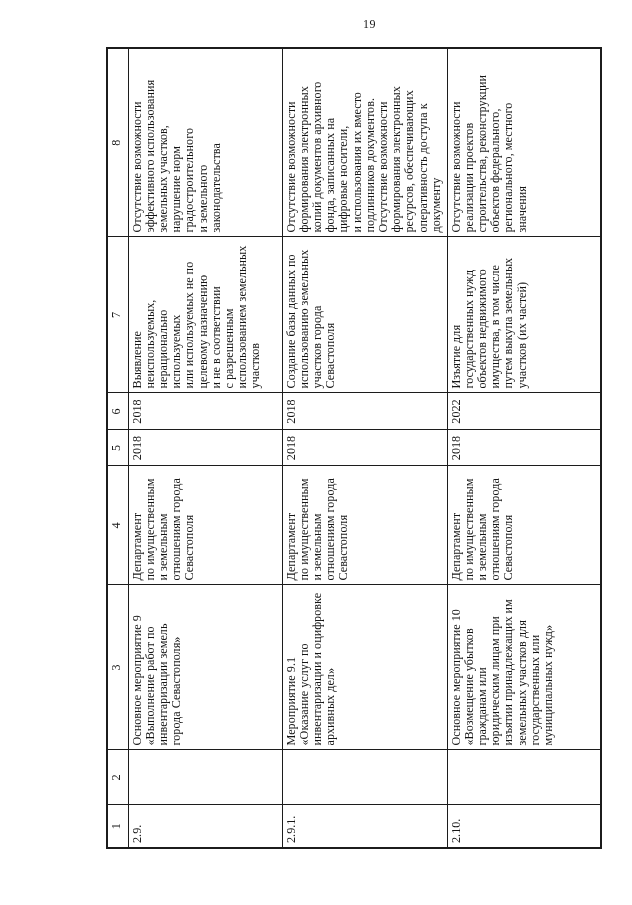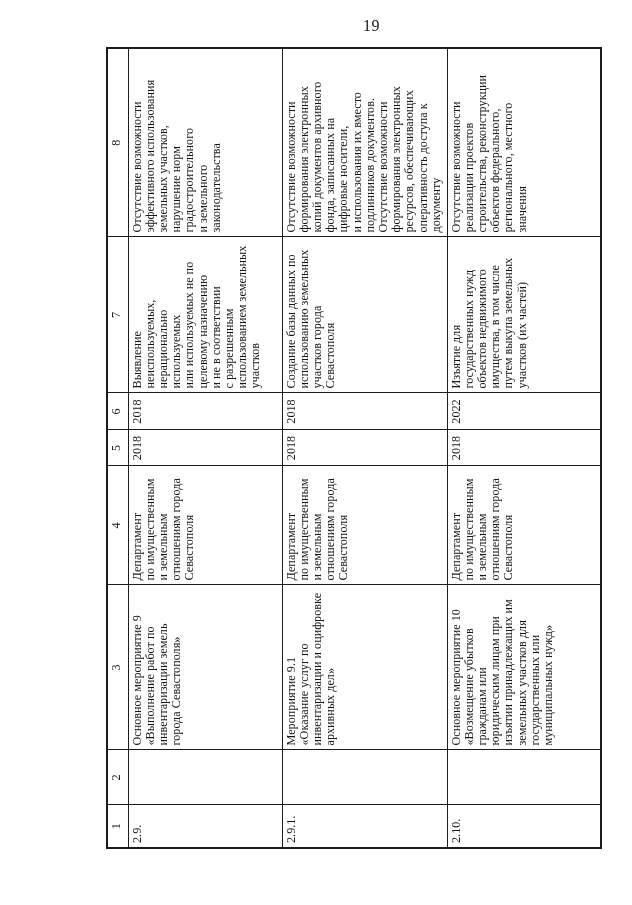--- a/index.html
+++ b/index.html
@@ -9,21 +9,21 @@
     height: 905px;
     background: #ffffff;
     overflow: hidden;
     font-family: "Liberation Serif", "DejaVu Serif", serif;
     color: #161616;
   }
   .page-number {
     position: absolute;
     left: 363px;
     top: 17px;
-    font-size: 16px;
+    font-size: 12px;
     letter-spacing: 0.5px;
   }
   
   .rotated-wrap {
     position: absolute;
     left: 106px;
     top: 849px;
     width: 800px;
     height: 494px;
     transform: rotate(-90deg);

